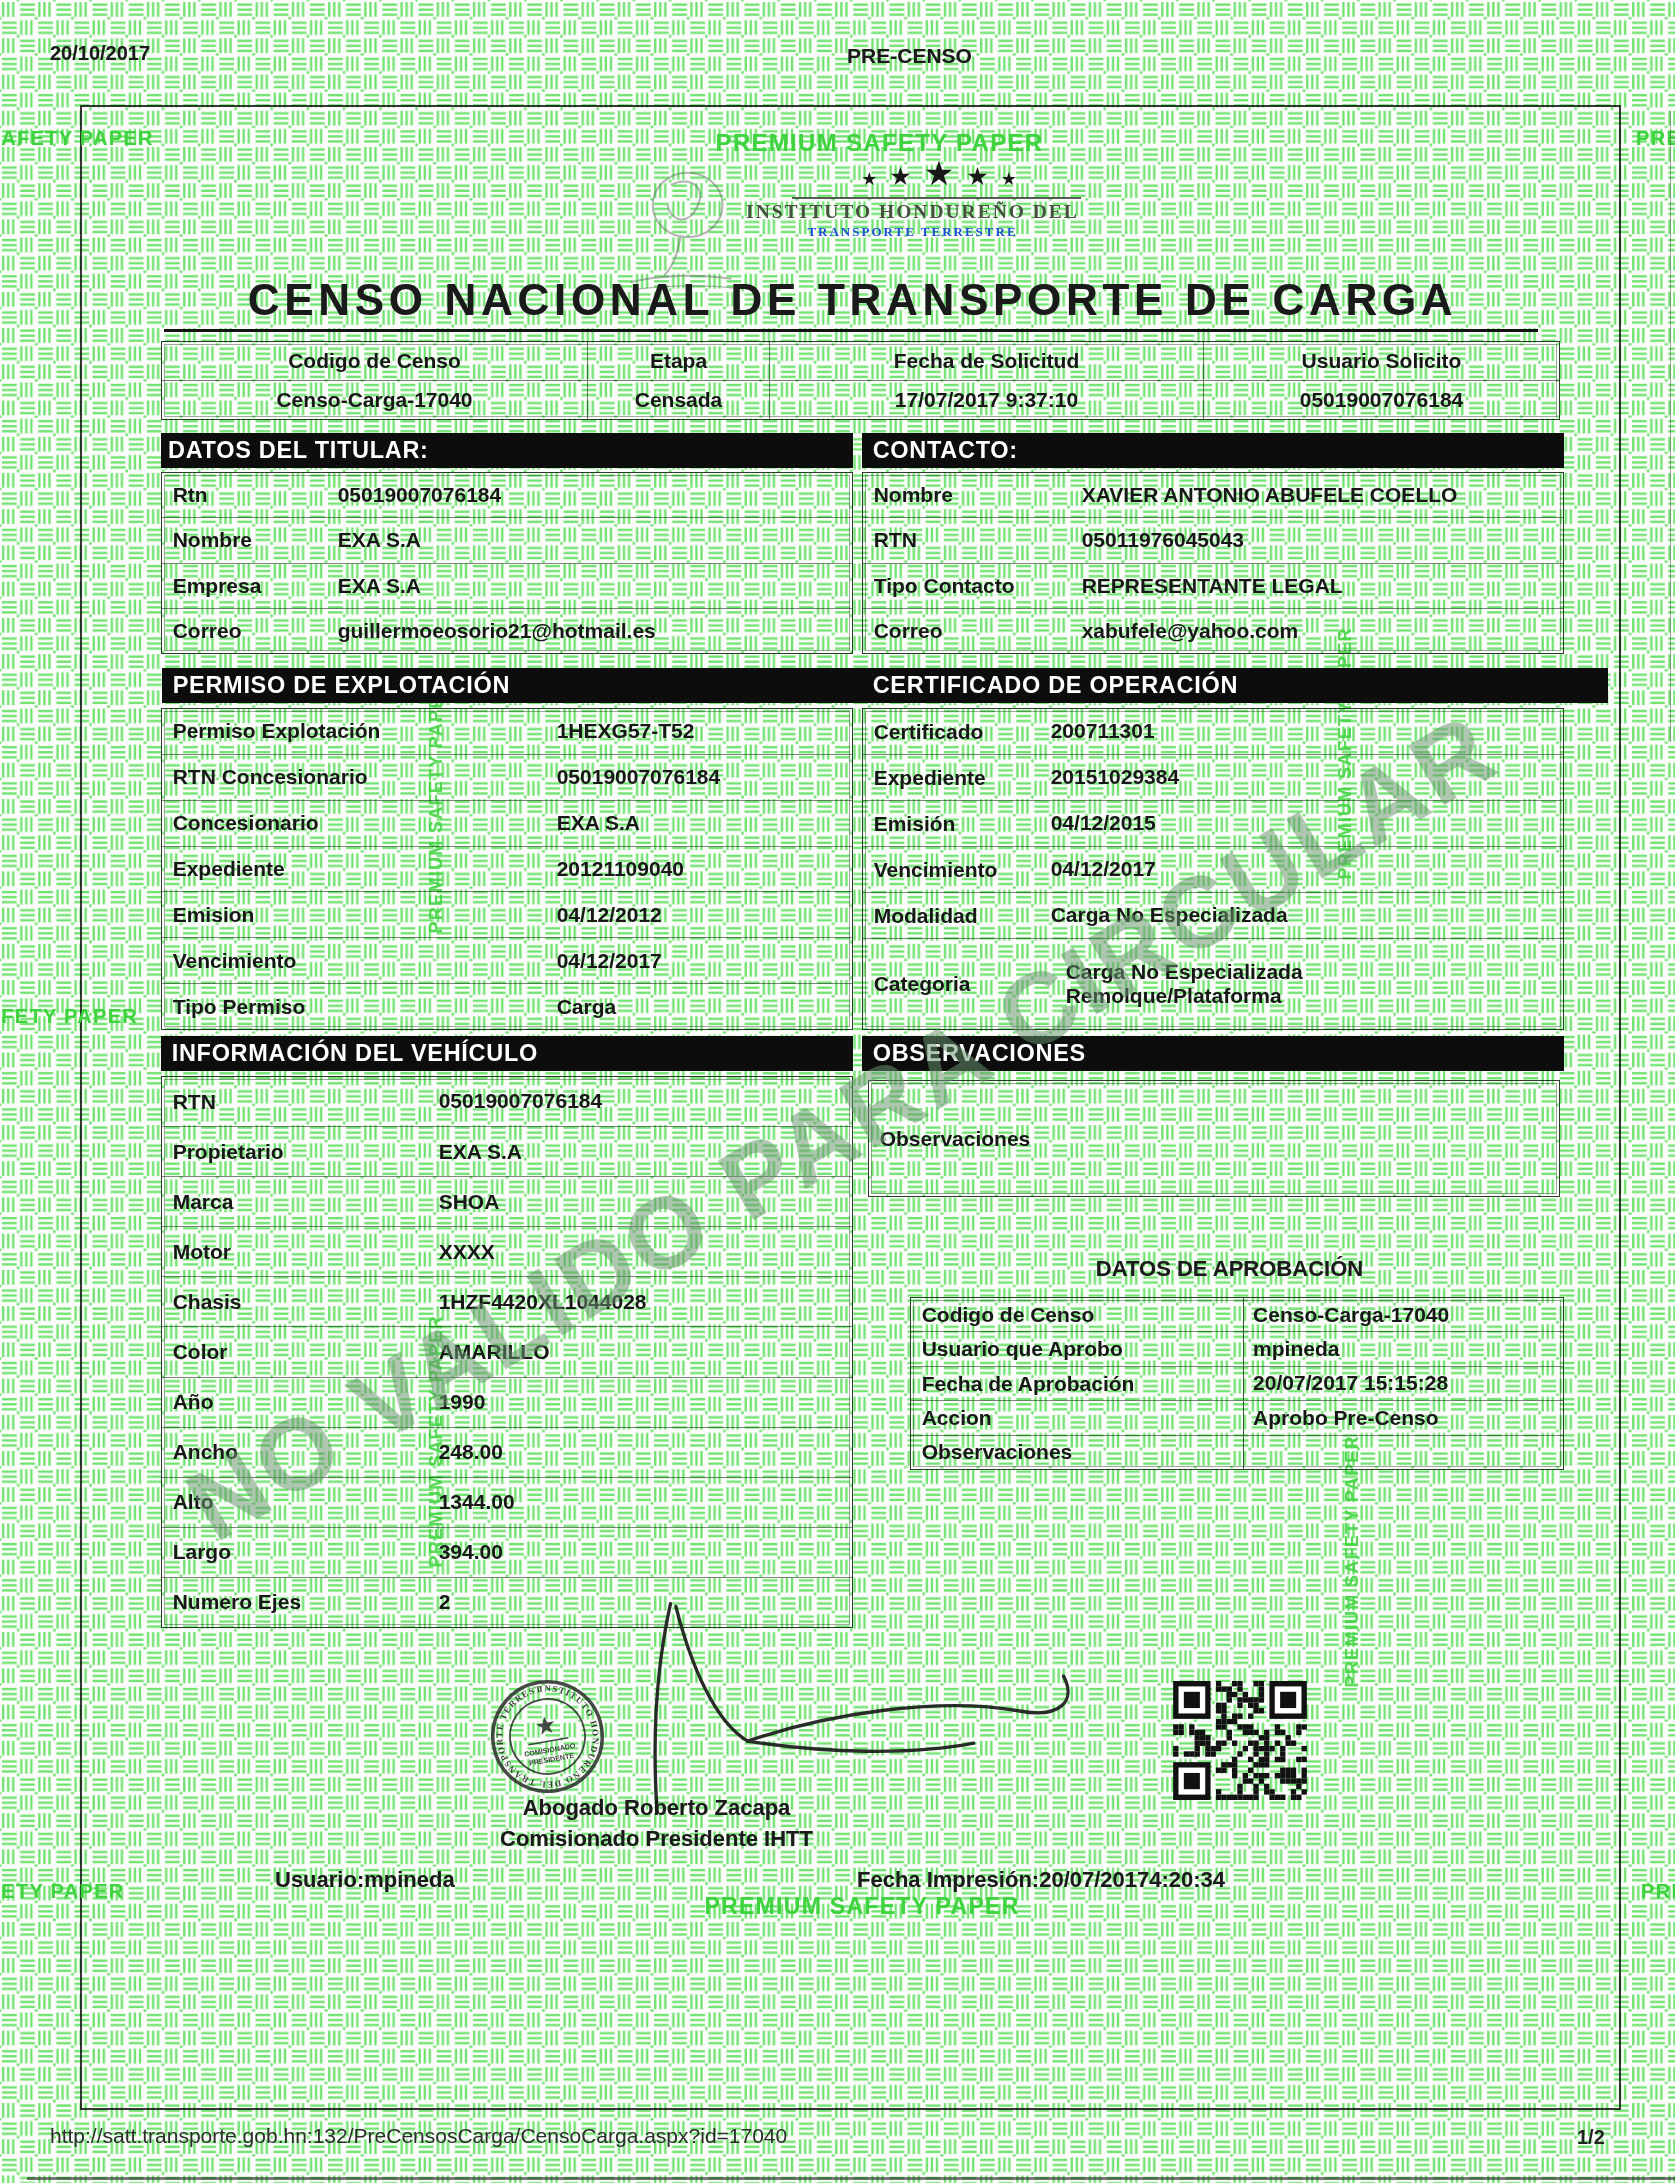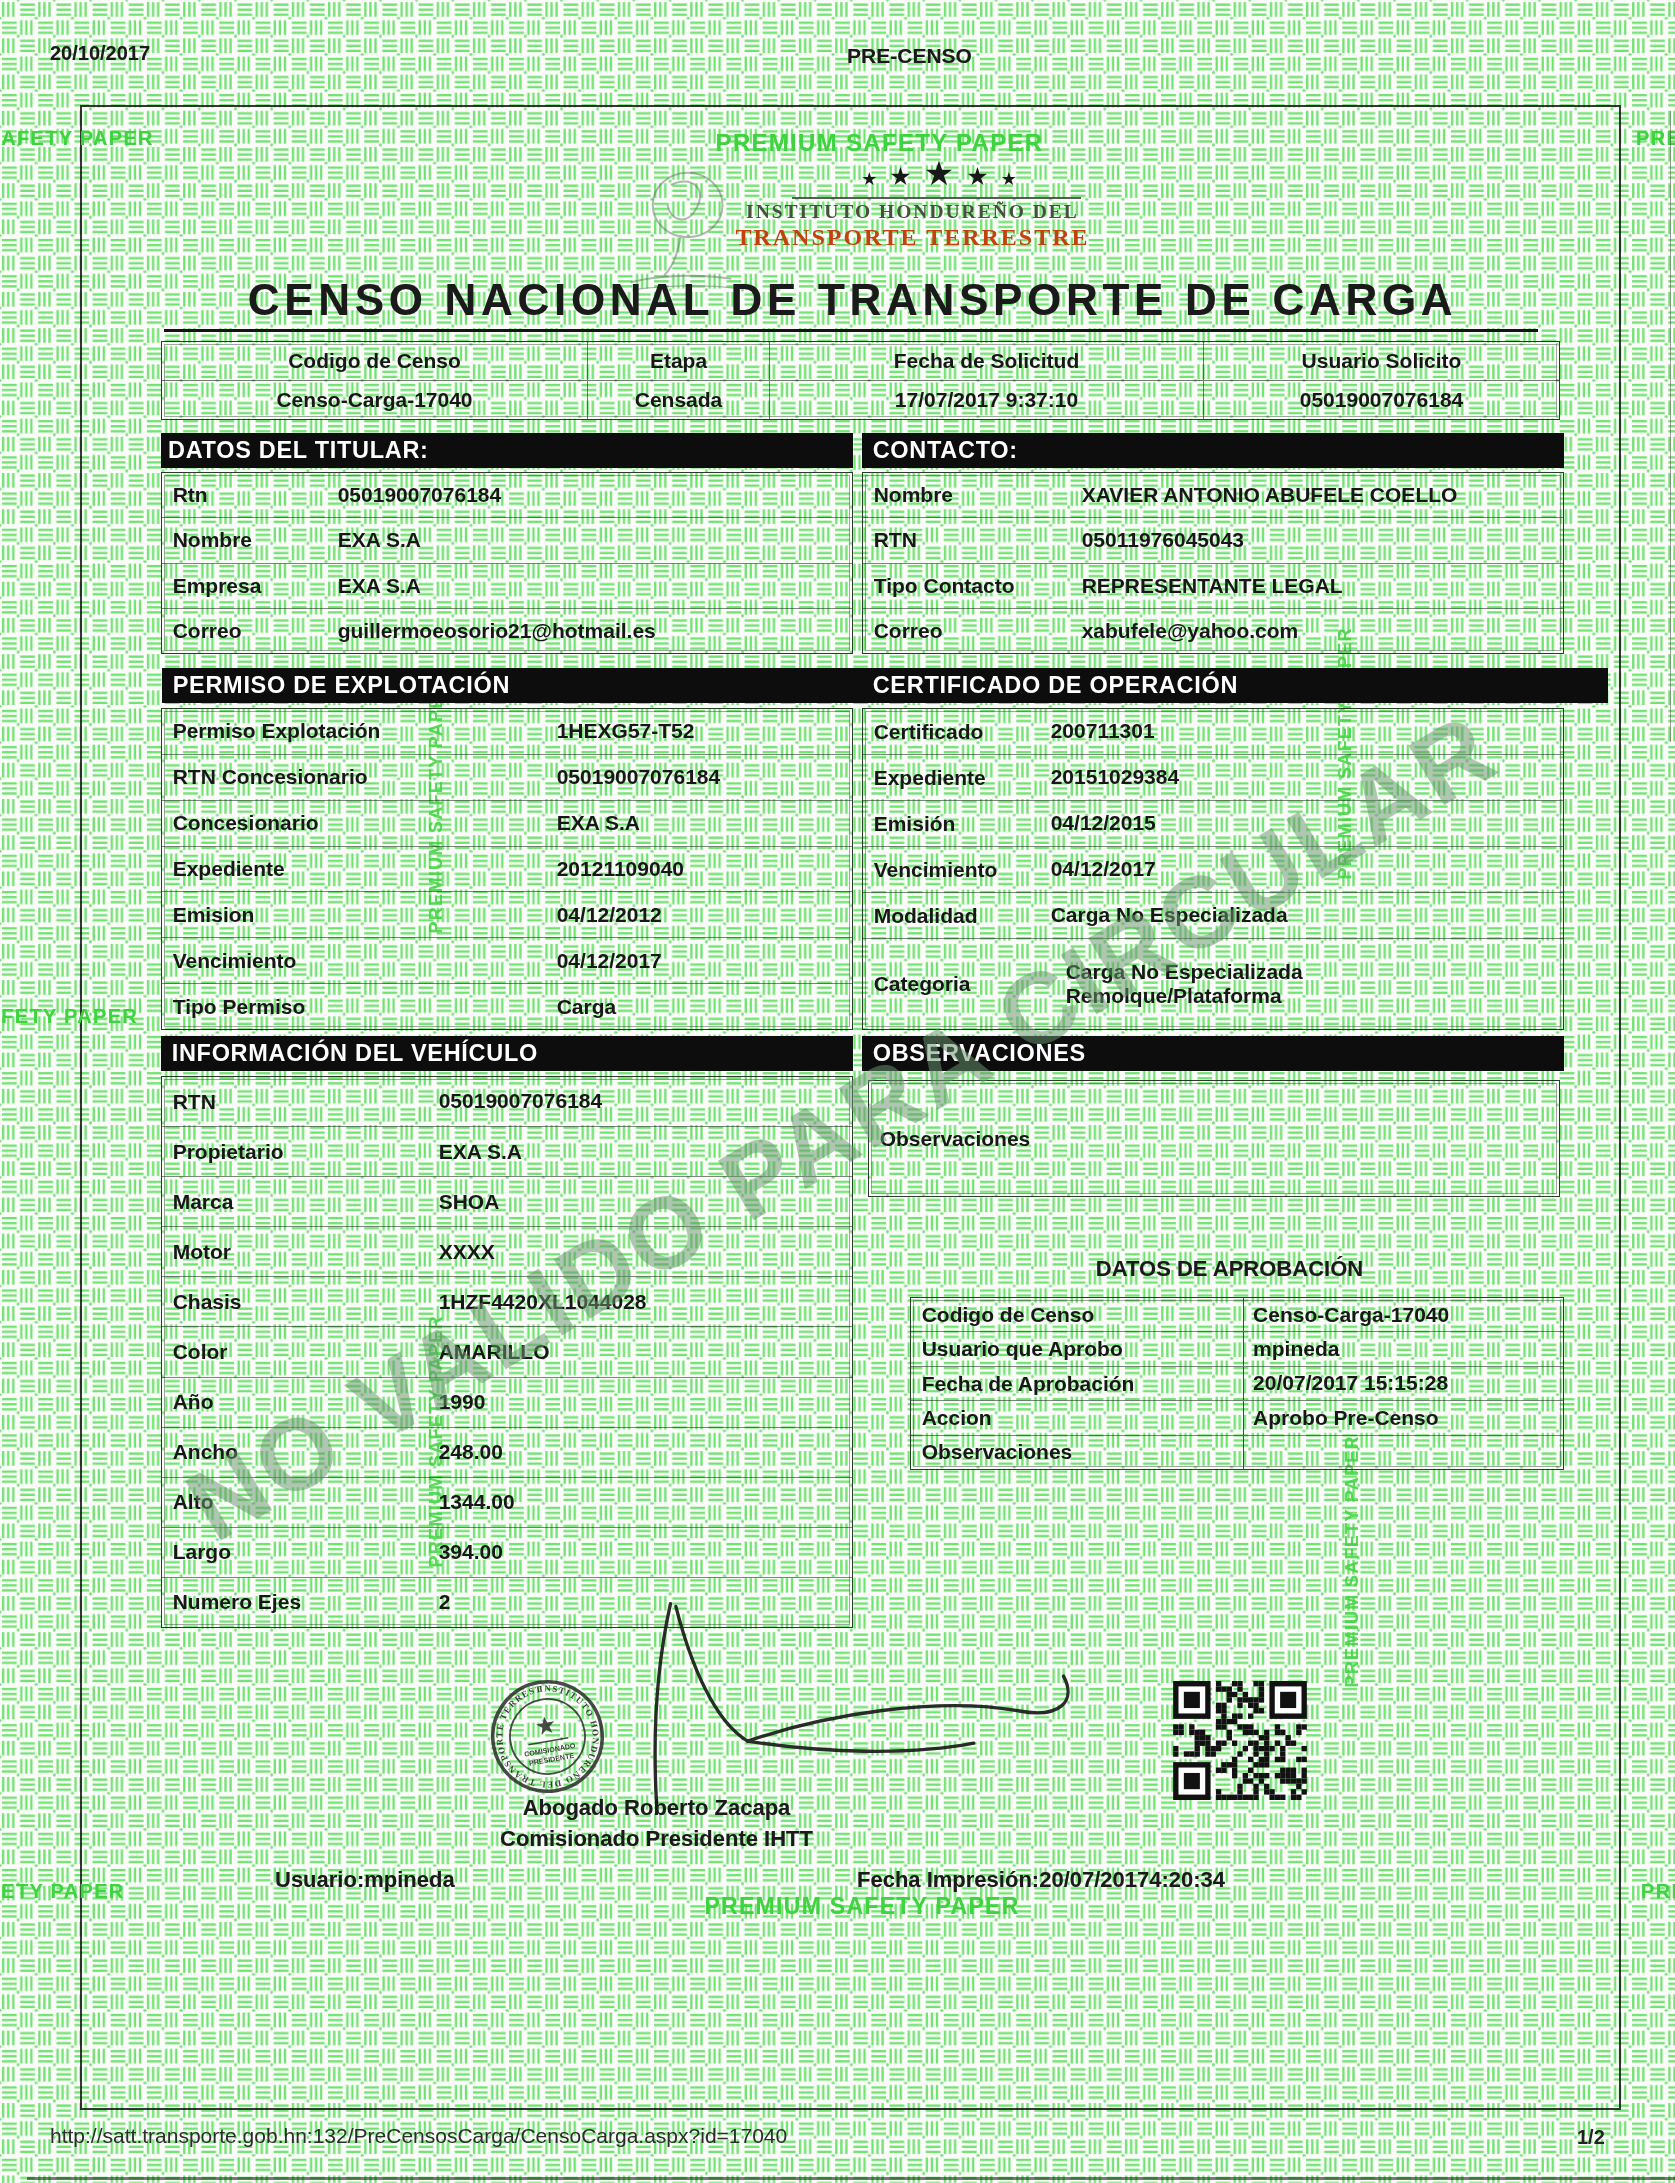--- a/index.html
+++ b/index.html
@@ -103,21 +103,21 @@
       <path d="M 95 115 C 90 140, 85 160, 70 175"></path>
       <path d="M 20 185 C 60 175, 120 172, 170 180"></path>
       <path d="M 25 196 C 70 190, 130 188, 175 194" stroke-width="2"></path>
     </g>
   </svg>
   <div class="abs center" style="left:798px;top:153px;width:282px;z-index:2;color:#181818;white-space:nowrap;">
     <span style="font-size:18px;margin:0 6px;">★</span><span style="font-size:25px;margin:0 6px;">★</span><span style="font-size:34px;margin:0 6px;">★</span><span style="font-size:25px;margin:0 6px;">★</span><span style="font-size:18px;margin:0 6px;">★</span>
   </div>
   <div class="abs" style="left:792px;top:197px;width:289px;height:2px;background:#333;opacity:.8;z-index:2;"></div>
   <div class="abs center" style="left:711px;top:201px;width:403px;font-family:'Liberation Serif','DejaVu Serif',serif;font-weight:700;font-size:19.5px;letter-spacing:2px;color:#45503f;z-index:2;">INSTITUTO HONDUREÑO DEL</div>
-  <div class="abs center" style="left:711px;top:224px;width:403px;font-family:'Liberation Serif','DejaVu Serif',serif;font-weight:700;font-size:24px;letter-spacing:2px;color:#c2410c;z-index:2;">TRANSPORTE TERRESTRE</div>
+  <div class="abs center" style="left:711px;top:224px;width:403px;font-family:'Liberation Serif','DejaVu Serif',serif;font-weight:700;font-size:13px;letter-spacing:2px;color:#1d4ed8;z-index:2;">TRANSPORTE TERRESTRE</div>
 
   <div class="abs doc-text center" style="left:121px;top:275px;width:1463px;font-size:44px;letter-spacing:4.7px;z-index:2;">CENSO NACIONAL DE TRANSPORTE DE CARGA</div>
   <div class="abs" style="left:164px;top:329px;width:1374px;height:3.4px;background:#131313;z-index:2;"></div>
 
   <div class="abs" id="summary">
     <div class="sumrow hdr">
       <div class="sumcell c1">Codigo de Censo</div>
       <div class="sumcell c2">Etapa</div>
       <div class="sumcell c3">Fecha de Solicitud</div>
       <div class="sumcell c4">Usuario Solicito</div>

